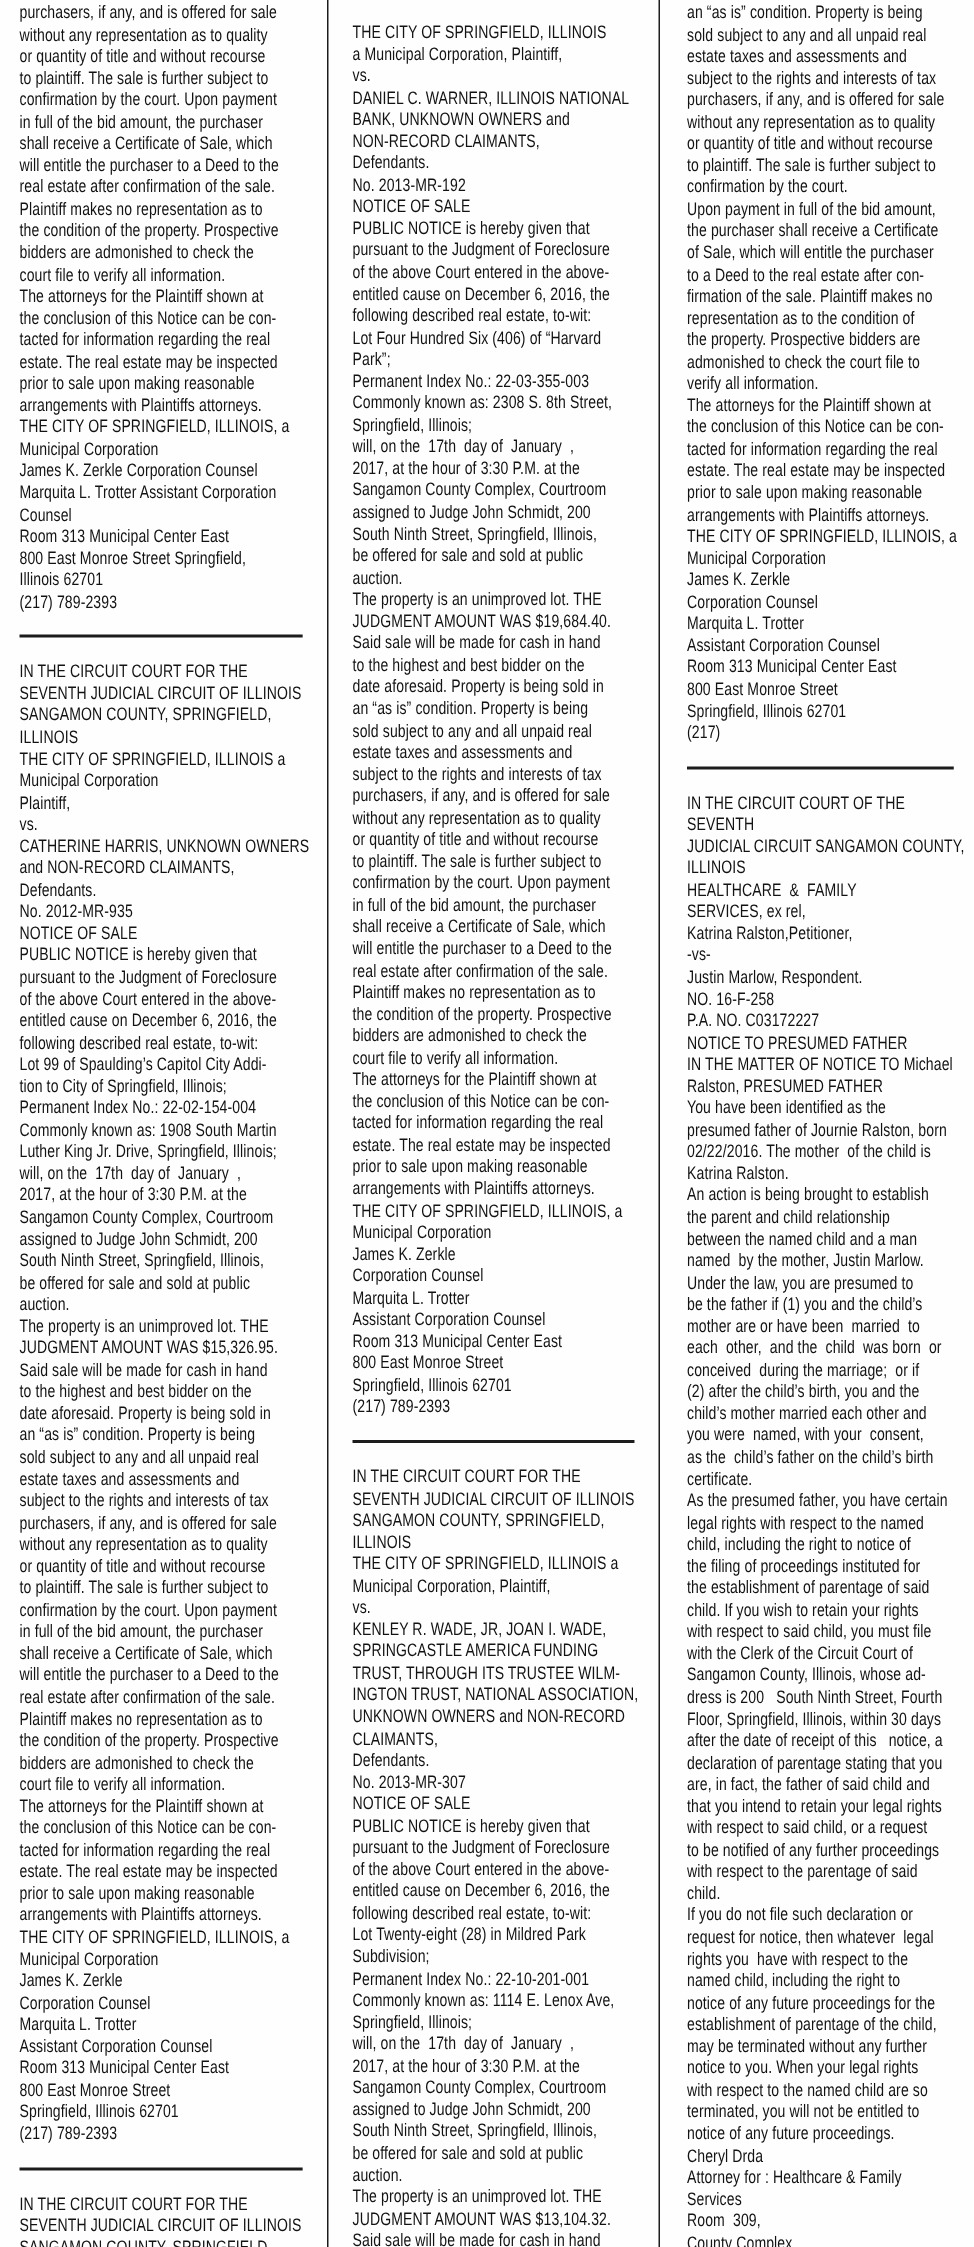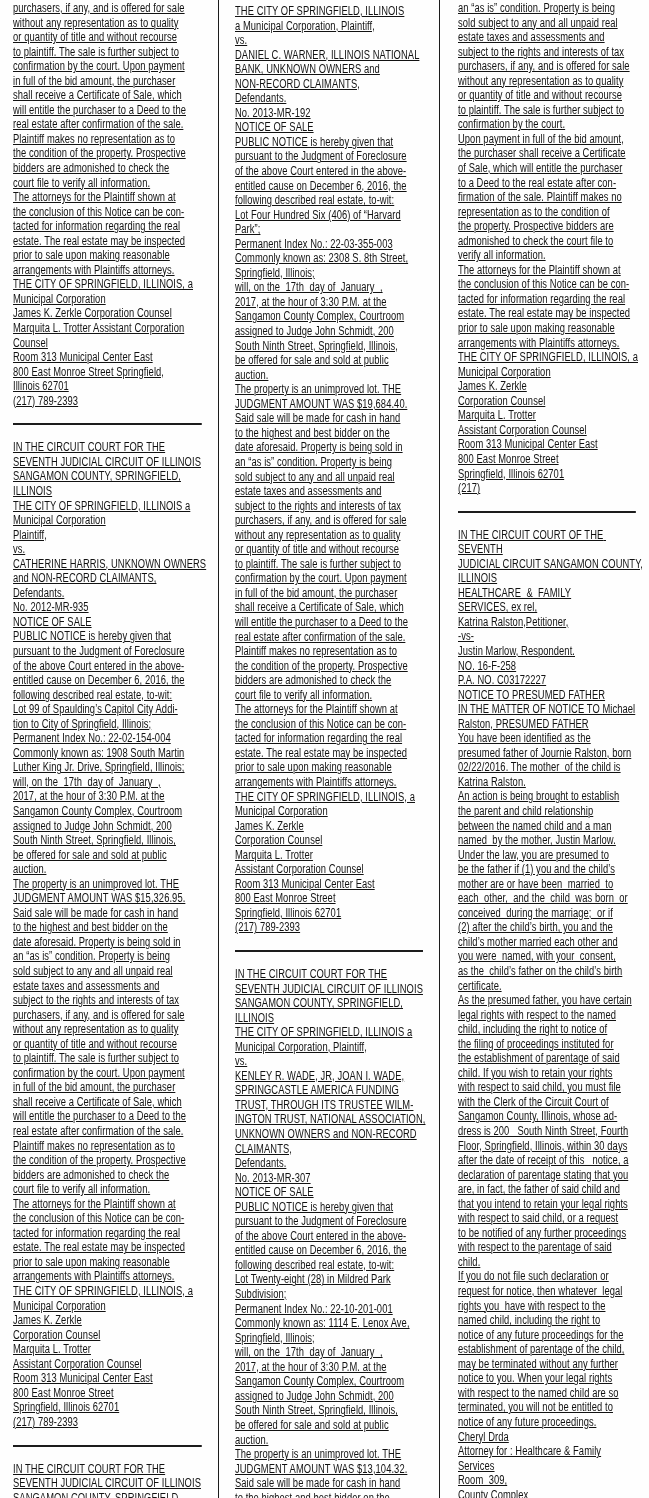--- a/index.html
+++ b/index.html
@@ -14,24 +14,23 @@
     height: 1498px;
     background: #fefefe;
     overflow: hidden;
     display: flex;
     color: #121212;
   }
   .col {
     box-sizing: border-box;
     overflow: hidden;
     height: 1498px;
-    text-decoration: underline;
   }
   .col-1 { width: 218px; padding: 1px 2px 0 13px; }
-  .col-2 { width: 220px; padding: 4px 2px 0 16px; }
+  .col-2 { width: 220px; padding: 14px 2px 0 16px; }
   .col-3 { width: 209px; padding: 1px 0 0 18px; }
   .vdivider {
     width: 1px;
     height: 1498px;
     background: #1c1c1c;
     flex: 0 0 1px;
   }
   
   .stretch {
     transform: scaleX(0.78);

